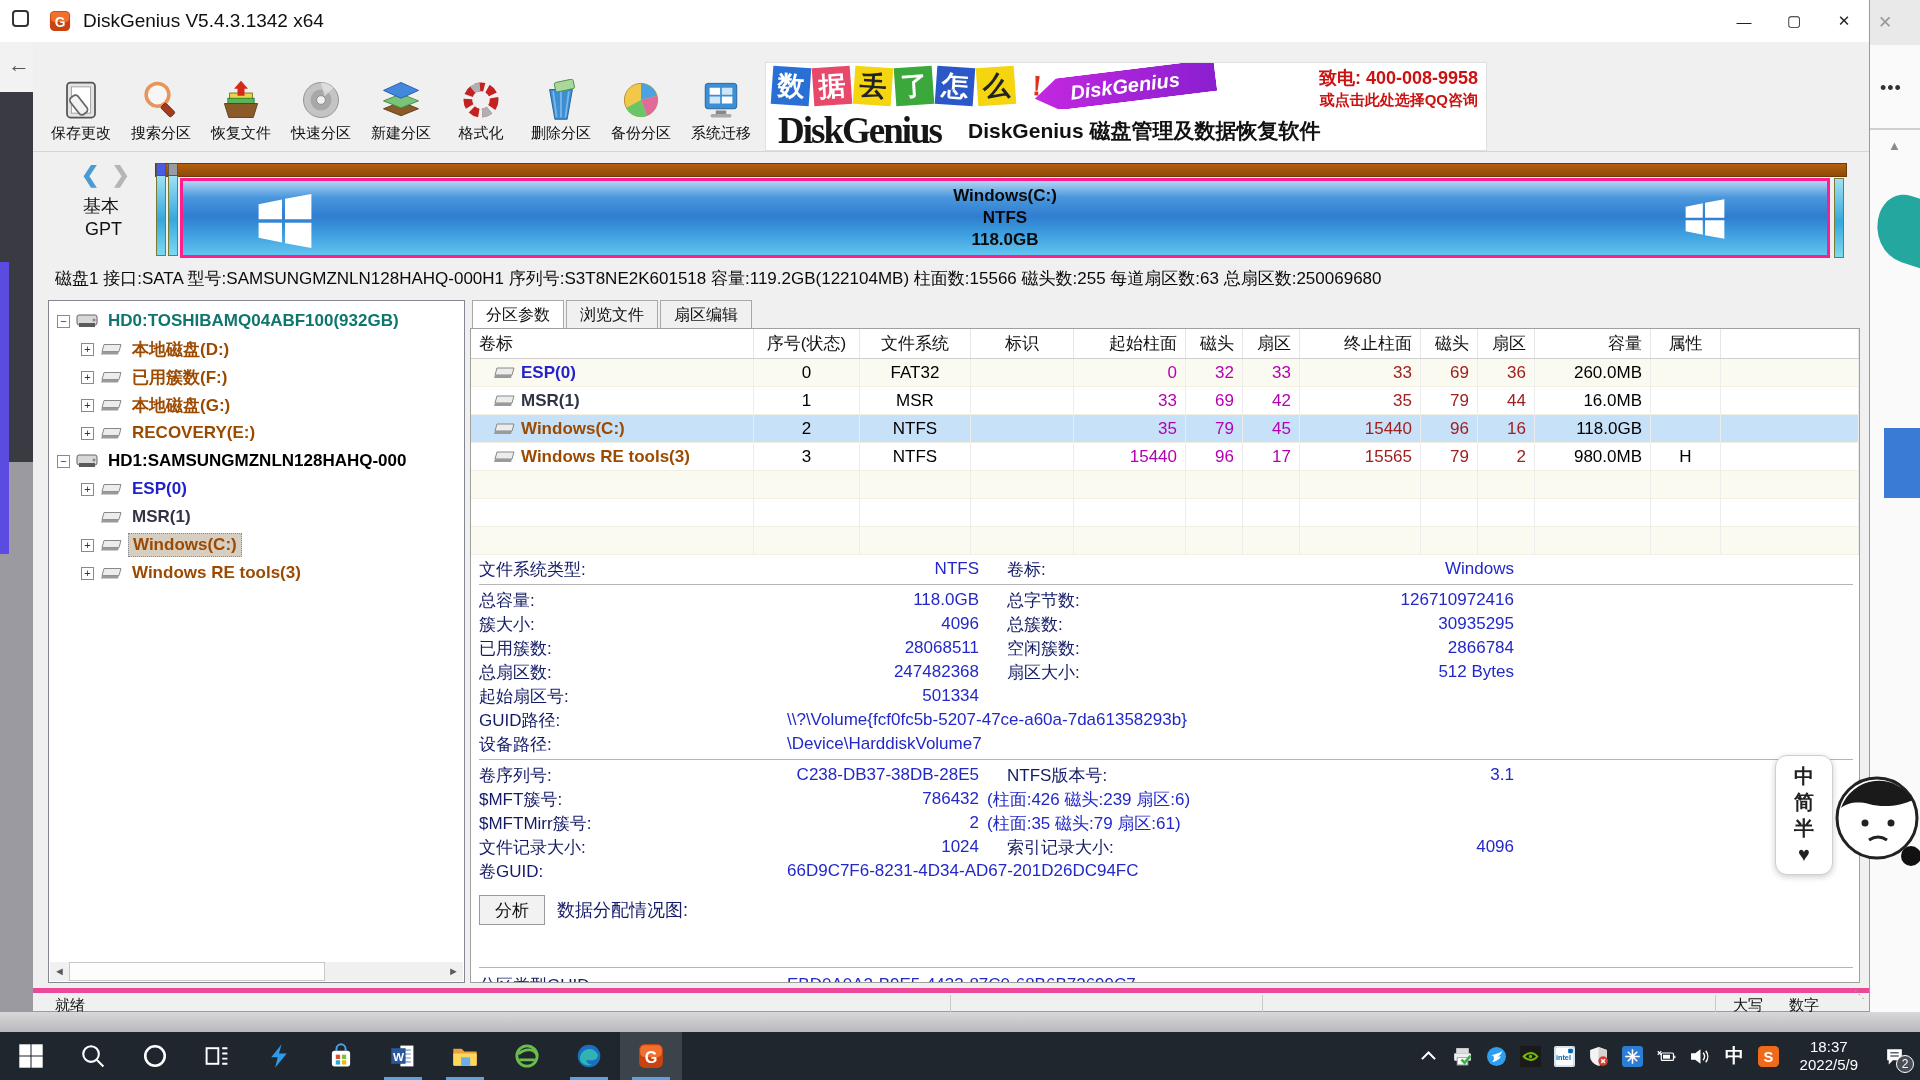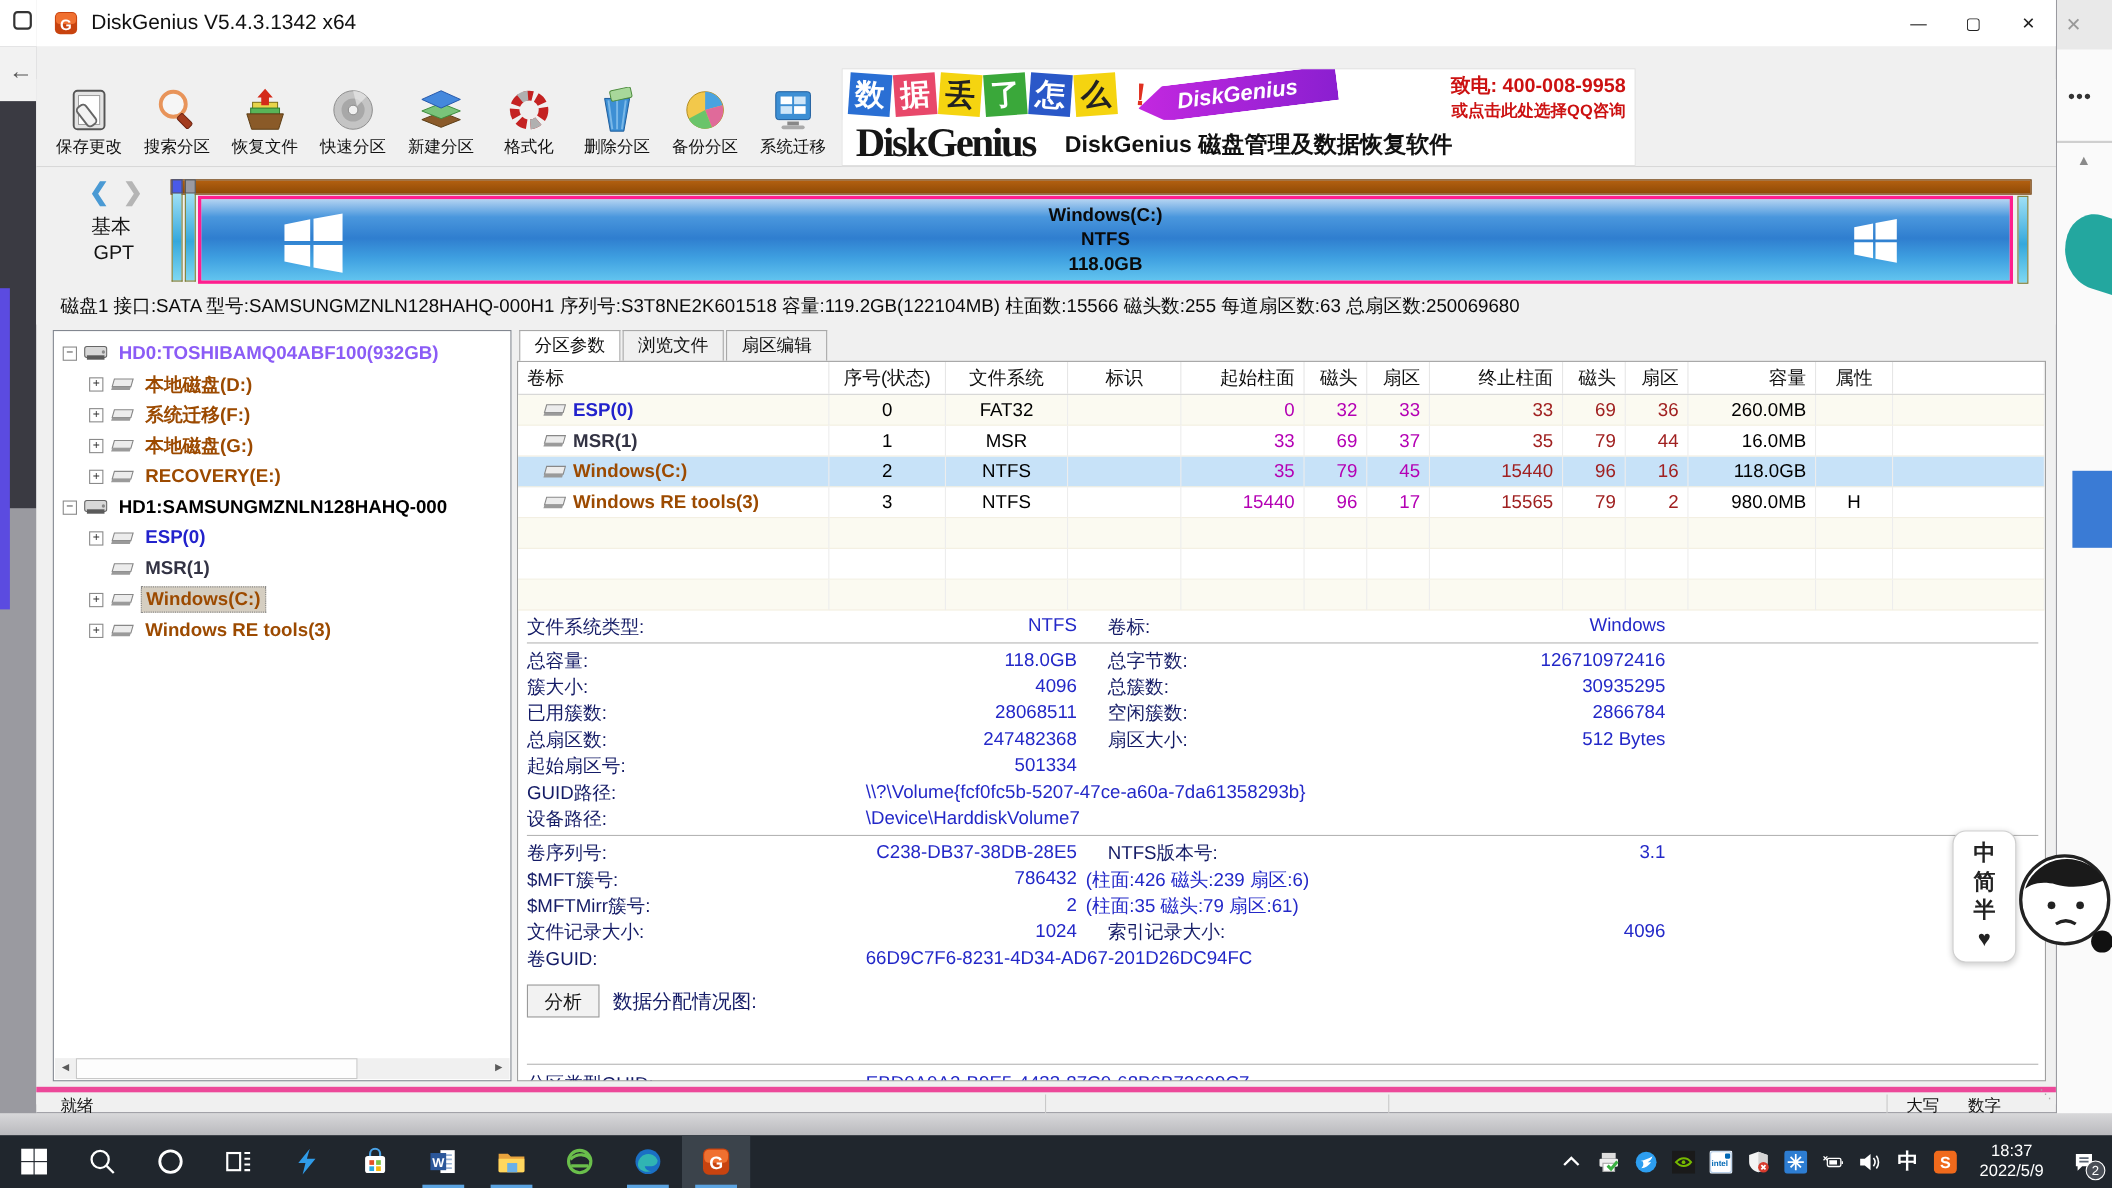--- a/index.html
+++ b/index.html
@@ -346,41 +346,41 @@
     <div class="treepanel" id="treepanel">
         <div class="tree-item lvl0" style="margin-top: 6px;">
           <span class="expander">−</span>
           <span class="tree-ic">
             <svg viewBox="0 0 22 16" width="100%" height="100%" style="display: block;">
               <rect x="1" y="2" width="20" height="10" rx="2" fill="#d8d8d8" stroke="#666"></rect>
               <rect x="3" y="10" width="16" height="4" fill="#5a5a5a"></rect>
               <circle cx="18" cy="7" r="1.5" fill="#888"></circle>
             </svg>
           </span>
-          <span class="tree-label" style="color: #8b5cf6;">HD0:TOSHIBAMQ04ABF100(932GB)</span>
+          <span class="tree-label" style="color: #0f766e;">HD0:TOSHIBAMQ04ABF100(932GB)</span>
         </div>
         <div class="tree-item lvl1">
           <span class="expander">+</span>
           <span class="tree-ic">
             <svg viewBox="0 0 22 15" width="100%" height="100%" style="display: block;">
               <polygon points="4,3 21,3 19,10 2,10" fill="#ececec" stroke="#888"></polygon>
               <polygon points="2,10 19,10 18,13 1,13" fill="#9a9a9a"></polygon>
             </svg>
           </span>
           <span class="tree-label" style="color: rgb(156, 74, 0);">本地磁盘(D:)</span>
         </div>
         <div class="tree-item lvl1">
           <span class="expander">+</span>
           <span class="tree-ic">
             <svg viewBox="0 0 22 15" width="100%" height="100%" style="display: block;">
               <polygon points="4,3 21,3 19,10 2,10" fill="#ececec" stroke="#888"></polygon>
               <polygon points="2,10 19,10 18,13 1,13" fill="#9a9a9a"></polygon>
             </svg>
           </span>
-          <span class="tree-label" style="color: rgb(156, 74, 0);">系统迁移(F:)</span>
+          <span class="tree-label" style="color: rgb(156, 74, 0);">已用簇数(F:)</span>
         </div>
         <div class="tree-item lvl1">
           <span class="expander">+</span>
           <span class="tree-ic">
             <svg viewBox="0 0 22 15" width="100%" height="100%" style="display: block;">
               <polygon points="4,3 21,3 19,10 2,10" fill="#ececec" stroke="#888"></polygon>
               <polygon points="2,10 19,10 18,13 1,13" fill="#9a9a9a"></polygon>
             </svg>
           </span>
           <span class="tree-label" style="color: rgb(156, 74, 0);">本地磁盘(G:)</span>
@@ -508,21 +508,21 @@
                     <polygon points="2,10 19,10 18,13 1,13" fill="#9a9a9a"></polygon>
                   </svg>
                 </span>
                 <span>MSR(1)</span>
               </div>
               <div class="ac">1</div>
               <div class="ac">MSR</div>
               <div class="ac"></div>
               <div class="ar col-start">33</div>
               <div class="ar col-start">69</div>
-              <div class="ar col-start">37</div>
+              <div class="ar col-start">42</div>
               <div class="ar col-end">35</div>
               <div class="ar col-end">79</div>
               <div class="ar col-end">44</div>
               <div class="ar">16.0MB</div>
               <div class="ac"></div>
               <div></div>
             </div>
             <div class="grid-row trow bg-sel">
               <div class="al cell-name" style="color: rgb(156, 74, 0);">
                 <span class="tree-ic">

